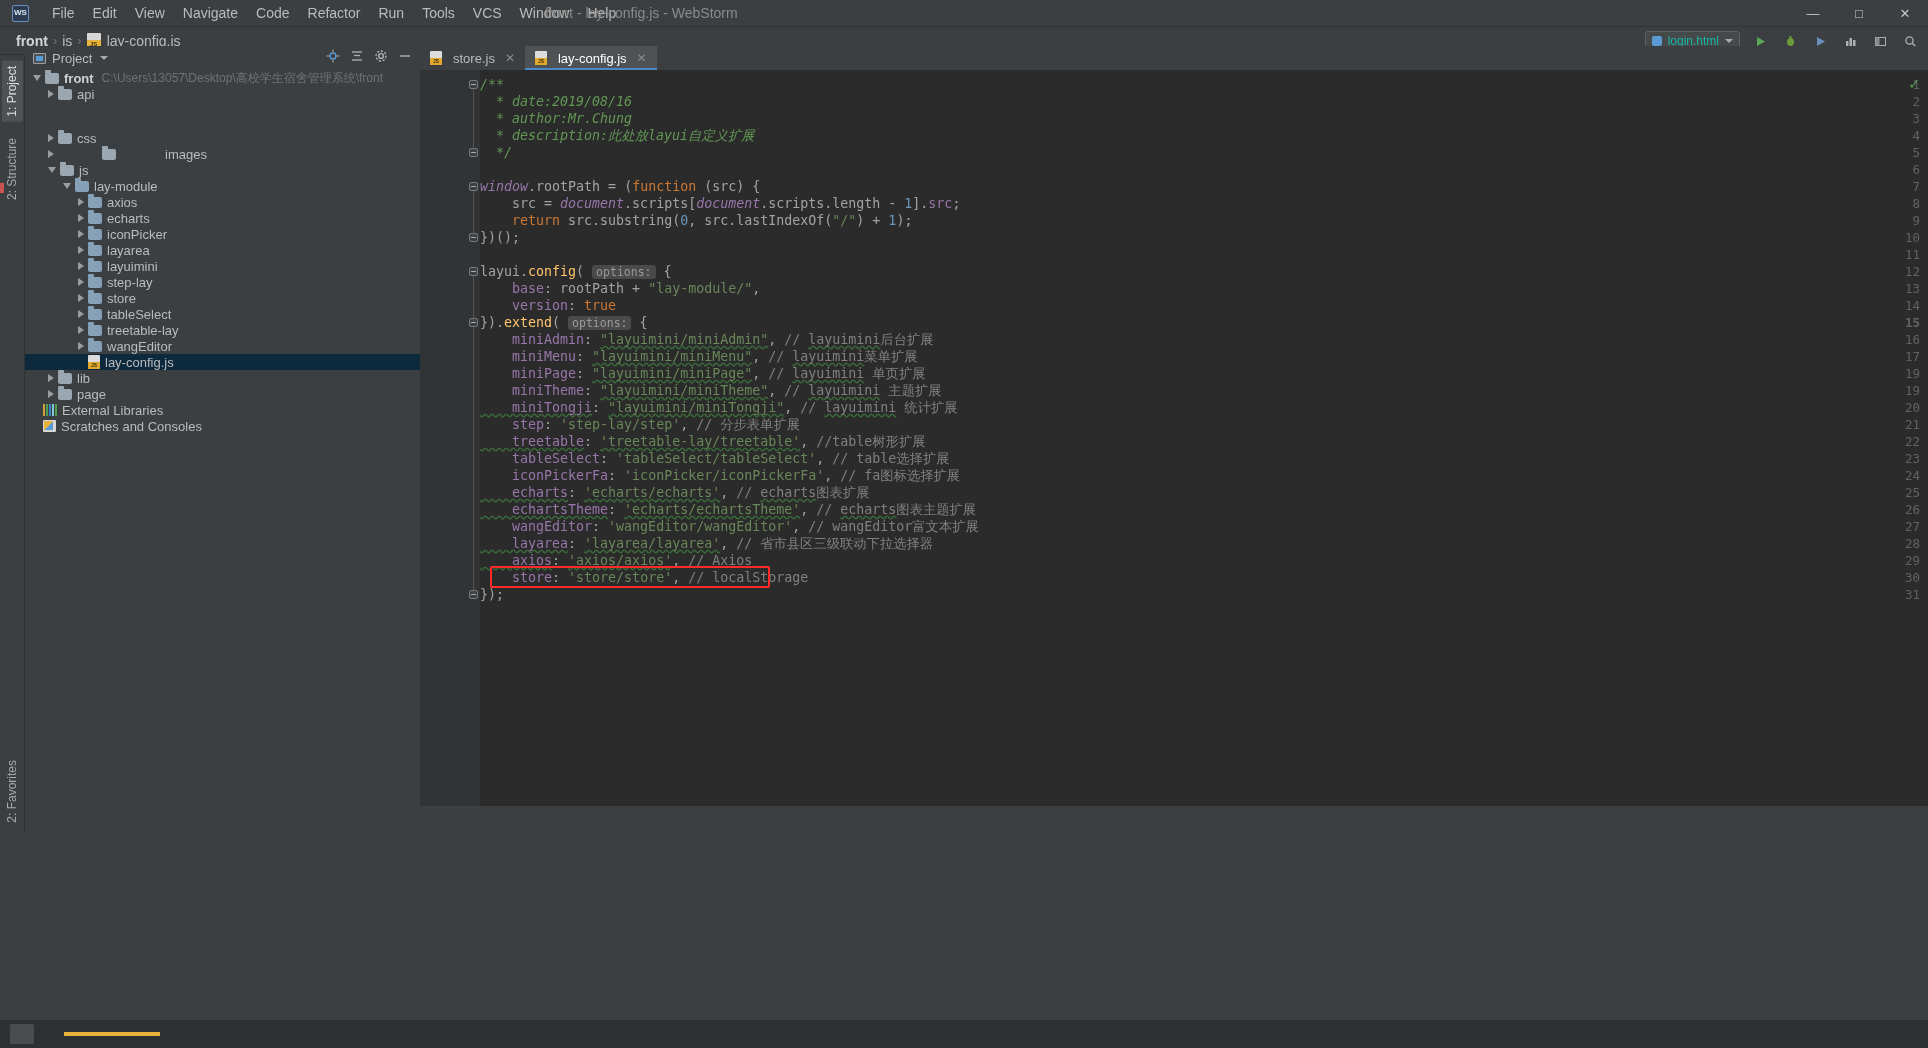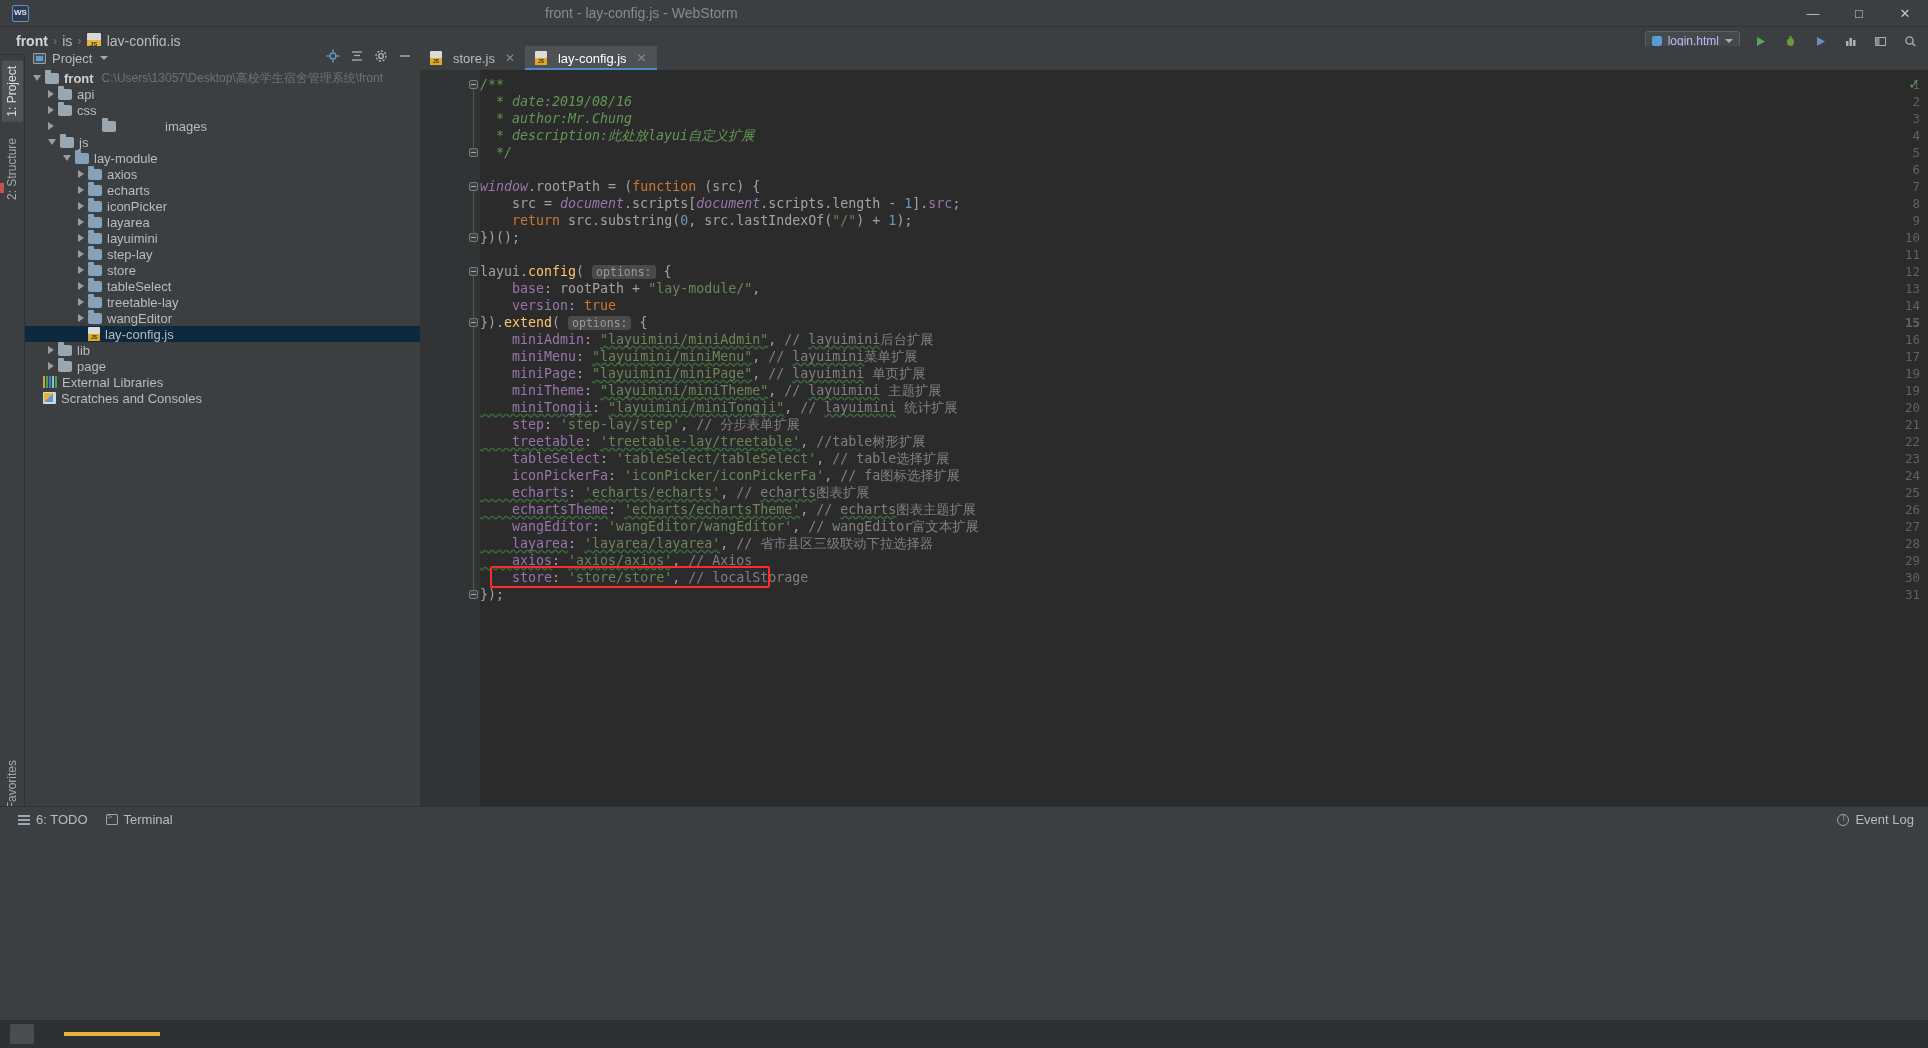--- a/index.html
+++ b/index.html
@@ -64,21 +64,21 @@
   }
   .nav-right {
     position: absolute; right: 8px; top: 0; height: 28px;
     display: flex; align-items: center; gap: 10px;
   }
   .runcfg {
     display: flex; align-items: center; gap: 6px;
     background: #45494a; border: 1px solid #5e6060; border-radius: 3px;
     height: 20px; padding: 0 6px; min-width: 88px;
   }
-  .runcfg .lbl { font-size: 12px; color: #c4b5fd; text-decoration: underline; }
+  .runcfg .lbl { font-size: 12px; color: #14b8a6; text-decoration: underline; }
   .caret-d {
     width: 0; height: 0; border-left: 4px solid transparent;
     border-right: 4px solid transparent; border-top: 4px solid #aaa;
   }
   .tool-ico { width: 20px; height: 20px; display: flex; align-items: center;
     justify-content: center; }
 
   
   .leftstrip {
     position: absolute; left: 0; top: 55px; width: 25px; height: 938px;
@@ -320,20 +320,33 @@
   }
 </style>
 </head>
 <body>
 
 <div id="app">
 
   <div class="left-accent"></div>
   <div class="titlebar">
     <div class="win-logo">WS</div>
+    <div class="menu">
+      <div class="menu-item">File</div>
+      <div class="menu-item">Edit</div>
+      <div class="menu-item">View</div>
+      <div class="menu-item">Navigate</div>
+      <div class="menu-item">Code</div>
+      <div class="menu-item">Refactor</div>
+      <div class="menu-item">Run</div>
+      <div class="menu-item">Tools</div>
+      <div class="menu-item">VCS</div>
+      <div class="menu-item">Window</div>
+      <div class="menu-item">Help</div>
+    </div>
     <div class="win-title">front - lay-config.js - WebStorm</div>
     <div class="win-ctrls">
       <div class="win-btn">—</div>
       <div class="win-btn">□</div>
       <div class="win-btn close">✕</div>
     </div>
   </div>
 
   <div class="navbar">
     <div class="crumbs">
@@ -435,21 +448,21 @@
           <span class="tw open"></span>
           <span class="folder"></span>
           <span class="t-bold">front</span>
           <span class="t-path">C:\Users\13057\Desktop\高校学生宿舍管理系统\front</span>
         </div>
         <div class="trow" style="padding-left: 23px;">
           <span class="tw closed"></span>
           <span class="folder"></span>
           <span>api</span>
         </div>
-        <div class="trow" style="padding-left: 23px;">
+        <div class="trow" style="padding-left: 23px; margin-top: 28px;">
           <span class="tw closed"></span>
           <span class="folder"></span>
           <span>css</span>
         </div>
         <div class="trow" style="padding-left: 23px; gap: 44px;">
           <span class="tw closed"></span>
           <span class="folder"></span>
           <span>images</span>
         </div>
         <div class="trow" style="padding-left: 23px;">
@@ -601,34 +614,20 @@
           <div class="fold-line" style="left: 53px; top: 121px; height: 45px; position: absolute;"></div>
           <div class="fold-line" style="left: 53px; top: 206px; height: 45px; position: absolute;"></div>
           <div class="fold-line" style="left: 53px; top: 257px; height: 266px; position: absolute;"></div>
         </div>
       <div class="codelines" id="codelines"><div class="cl" style="top: 6px; position: absolute;"><span class="c-cmt">/**</span></div><div class="cl" style="top: 23px; position: absolute;"><span class="c-cmt">  * date:2019/08/16</span></div><div class="cl" style="top: 40px; position: absolute;"><span class="c-cmt">  * author:Mr.Chung</span></div><div class="cl" style="top: 57px; position: absolute;"><span class="c-cmt">  * description:此处放layui自定义扩展</span></div><div class="cl" style="top: 74px; position: absolute;"><span class="c-cmt">  */</span></div><div class="cl" style="top: 91px; position: absolute;"></div><div class="cl" style="top: 108px; position: absolute;"><span class="c-glob">window</span><span class="c-plain">.rootPath </span><span class="c-plain">=</span><span class="c-plain"> (</span><span class="c-kw">function</span><span class="c-plain"> (src) {</span></div><div class="cl" style="top: 125px; position: absolute;"><span class="c-plain">    src = </span><span class="c-glob">document</span><span class="c-plain">.scripts[</span><span class="c-glob">document</span><span class="c-plain">.scripts.length - </span><span class="c-num">1</span><span class="c-plain">].</span><span class="c-prop">src</span><span class="c-plain">;</span></div><div class="cl" style="top: 142px; position: absolute;"><span class="c-plain">    </span><span class="c-kw">return</span><span class="c-plain"> src.substring(</span><span class="c-num">0</span><span class="c-plain">, src.lastIndexOf(</span><span class="c-str">"/"</span><span class="c-plain">) + </span><span class="c-num">1</span><span class="c-plain">);</span></div><div class="cl" style="top: 159px; position: absolute;"><span class="c-plain">})();</span></div><div class="cl" style="top: 176px; position: absolute;"></div><div class="cl" style="top: 193px; position: absolute;"><span class="c-plain">layui.</span><span class="c-fn">config</span><span class="c-plain">( </span><span class="hint">options:</span><span class="c-plain"> {</span></div><div class="cl" style="top: 210px; position: absolute;"><span class="c-prop">    base</span><span class="c-plain">: rootPath + </span><span class="c-str">"lay-module/"</span><span class="c-plain">,</span></div><div class="cl" style="top: 227px; position: absolute;"><span class="c-prop">    version</span><span class="c-plain">: </span><span class="c-kw">true</span></div><div class="cl" style="top: 244px; position: absolute;"><span class="c-plain">}).</span><span class="c-fn">extend</span><span class="c-plain">( </span><span class="hint">options:</span><span class="c-plain"> {</span></div><div class="cl" style="top: 261px; position: absolute;"><span class="c-prop">    miniAdmin</span><span class="c-plain">: </span><span class="c-str typo">"layuimini/miniAdmin"</span><span class="c-plain">, </span><span class="c-lcmt">// </span><span class="c-lcmt typo">layuimini</span><span class="c-lcmt">后台扩展</span></div><div class="cl" style="top: 278px; position: absolute;"><span class="c-prop">    miniMenu</span><span class="c-plain">: </span><span class="c-str typo">"layuimini/miniMenu"</span><span class="c-plain">, </span><span class="c-lcmt">// </span><span class="c-lcmt typo">layuimini</span><span class="c-lcmt">菜单扩展</span></div><div class="cl" style="top: 295px; position: absolute;"><span class="c-prop">    miniPage</span><span class="c-plain">: </span><span class="c-str typo">"layuimini/miniPage"</span><span class="c-plain">, </span><span class="c-lcmt">// </span><span class="c-lcmt typo">layuimini</span><span class="c-lcmt"> 单页扩展</span></div><div class="cl" style="top: 312px; position: absolute;"><span class="c-prop">    miniTheme</span><span class="c-plain">: </span><span class="c-str typo">"layuimini/miniTheme"</span><span class="c-plain">, </span><span class="c-lcmt">// </span><span class="c-lcmt typo">layuimini</span><span class="c-lcmt"> 主题扩展</span></div><div class="cl" style="top: 329px; position: absolute;"><span class="c-prop typo">    miniTongji</span><span class="c-plain">: </span><span class="c-str typo">"layuimini/miniTongji"</span><span class="c-plain">, </span><span class="c-lcmt">// </span><span class="c-lcmt typo">layuimini</span><span class="c-lcmt"> 统计扩展</span></div><div class="cl" style="top: 346px; position: absolute;"><span class="c-prop">    step</span><span class="c-plain">: </span><span class="c-str">'step-lay/step'</span><span class="c-plain">, </span><span class="c-lcmt">// 分步表单扩展</span></div><div class="cl" style="top: 363px; position: absolute;"><span class="c-prop typo">    treetable</span><span class="c-plain">: </span><span class="c-str typo">'treetable-lay/treetable'</span><span class="c-plain">, </span><span class="c-lcmt">//table树形扩展</span></div><div class="cl" style="top: 380px; position: absolute;"><span class="c-prop">    tableSelect</span><span class="c-plain">: </span><span class="c-str">'tableSelect/tableSelect'</span><span class="c-plain">, </span><span class="c-lcmt">// table选择扩展</span></div><div class="cl" style="top: 397px; position: absolute;"><span class="c-prop">    iconPickerFa</span><span class="c-plain">: </span><span class="c-str">'iconPicker/iconPickerFa'</span><span class="c-plain">, </span><span class="c-lcmt">// fa图标选择扩展</span></div><div class="cl" style="top: 414px; position: absolute;"><span class="c-prop typo">    echarts</span><span class="c-plain">: </span><span class="c-str typo">'echarts/echarts'</span><span class="c-plain">, </span><span class="c-lcmt">// </span><span class="c-lcmt typo">echarts</span><span class="c-lcmt">图表扩展</span></div><div class="cl" style="top: 431px; position: absolute;"><span class="c-prop typo">    echartsTheme</span><span class="c-plain">: </span><span class="c-str typo">'echarts/echartsTheme'</span><span class="c-plain">, </span><span class="c-lcmt">// </span><span class="c-lcmt typo">echarts</span><span class="c-lcmt">图表主题扩展</span></div><div class="cl" style="top: 448px; position: absolute;"><span class="c-prop">    wangEditor</span><span class="c-plain">: </span><span class="c-str">'wangEditor/wangEditor'</span><span class="c-plain">, </span><span class="c-lcmt">// wangEditor富文本扩展</span></div><div class="cl" style="top: 465px; position: absolute;"><span class="c-prop typo">    layarea</span><span class="c-plain">: </span><span class="c-str typo">'layarea/layarea'</span><span class="c-plain">, </span><span class="c-lcmt">// 省市县区三级联动下拉选择器</span></div><div class="cl" style="top: 482px; position: absolute;"><span class="c-prop typo">    axios</span><span class="c-plain">: </span><span class="c-str typo">'axios/axios'</span><span class="c-plain">, </span><span class="c-lcmt">// Axios</span></div><div class="cl" style="top: 499px; position: absolute;"><span class="c-prop">    store</span><span class="c-plain">: </span><span class="c-str">'store/store'</span><span class="c-plain">, </span><span class="c-lcmt">// localStorage</span></div><div class="cl" style="top: 516px; position: absolute;"><span class="c-plain">});</span></div></div>
       <div class="redbox" id="redbox" style="left: 70px; top: 496px; width: 280px; height: 22px; border-color: rgb(255, 42, 42);"></div>
       <div class="check-ok">✓</div>
     </div>
   </div>
 
-  <div class="bottombar">
-    <div class="bb-item">
-      <span class="todo-ico"></span>
-      <span>6: TODO</span>
-    </div>
-    <div class="bb-item">
-      <span class="term-ico"></span>
-      <span>Terminal</span>
-    </div>
-    <div class="bb-right">
-      <span class="ev-ico"></span>
-      <span>Event Log</span>
-    </div>
-  </div>
 
   <div class="footer">
     <div class="watermark">
       <span>https://blog.csdn.net/qq_4559575</span>
       <span class="wm2">qq_45595755</span>
     </div>
   </div>
   <div class="taskbar">
     <div class="tb-start"></div>
     <div class="tb-item"></div>

